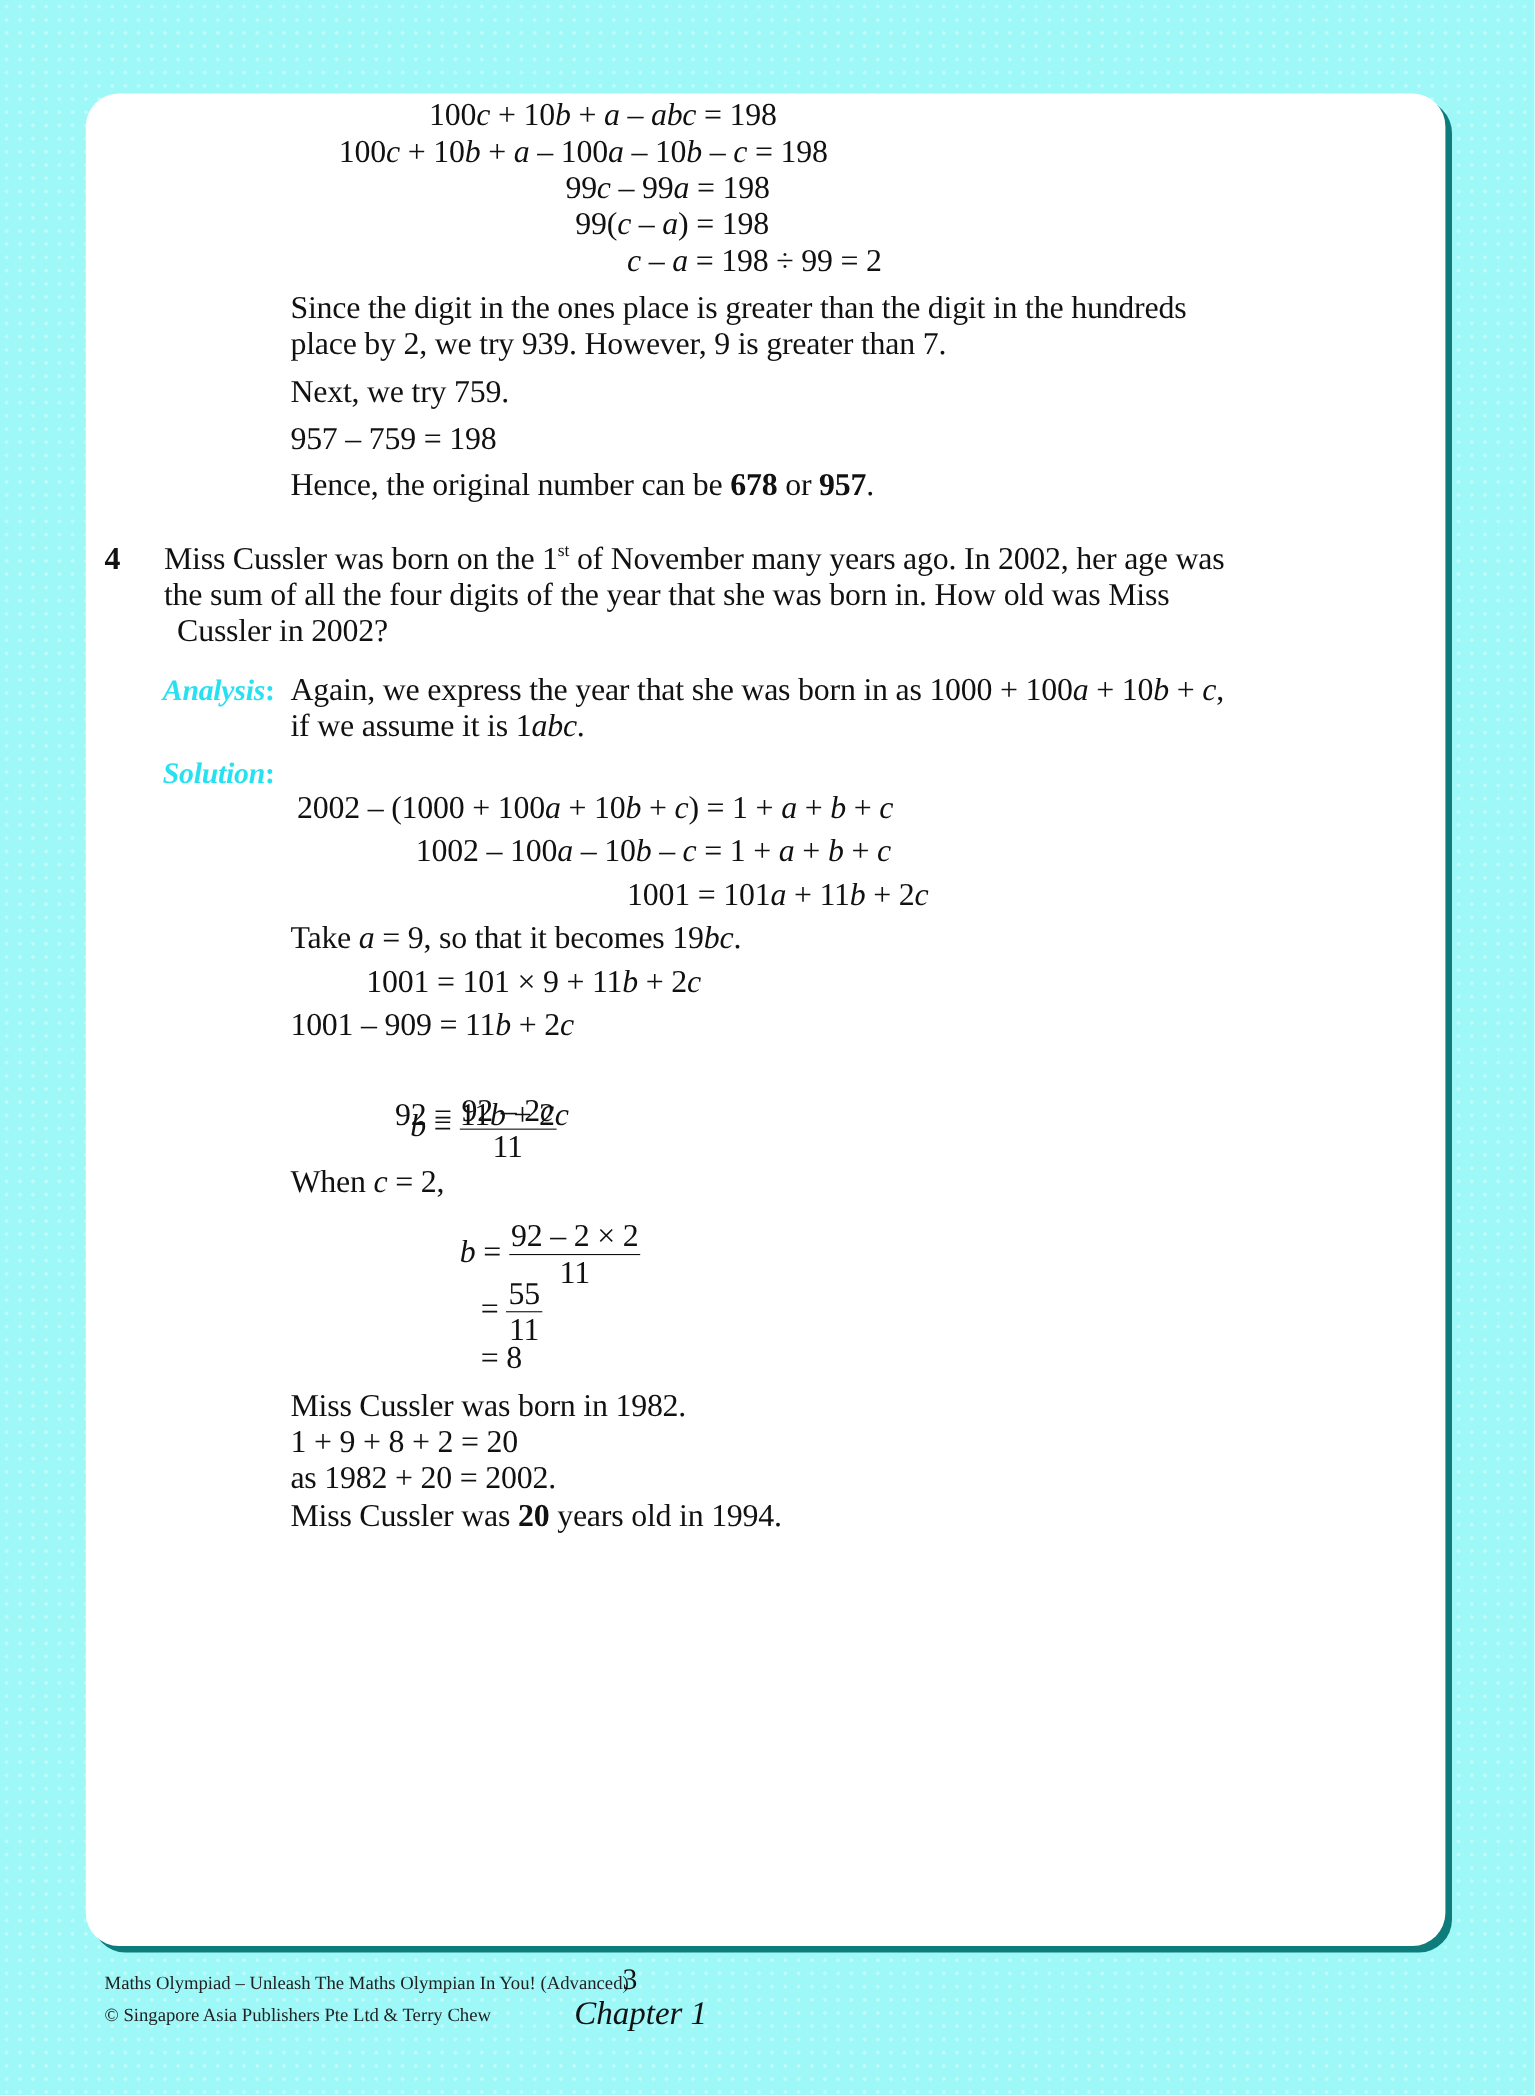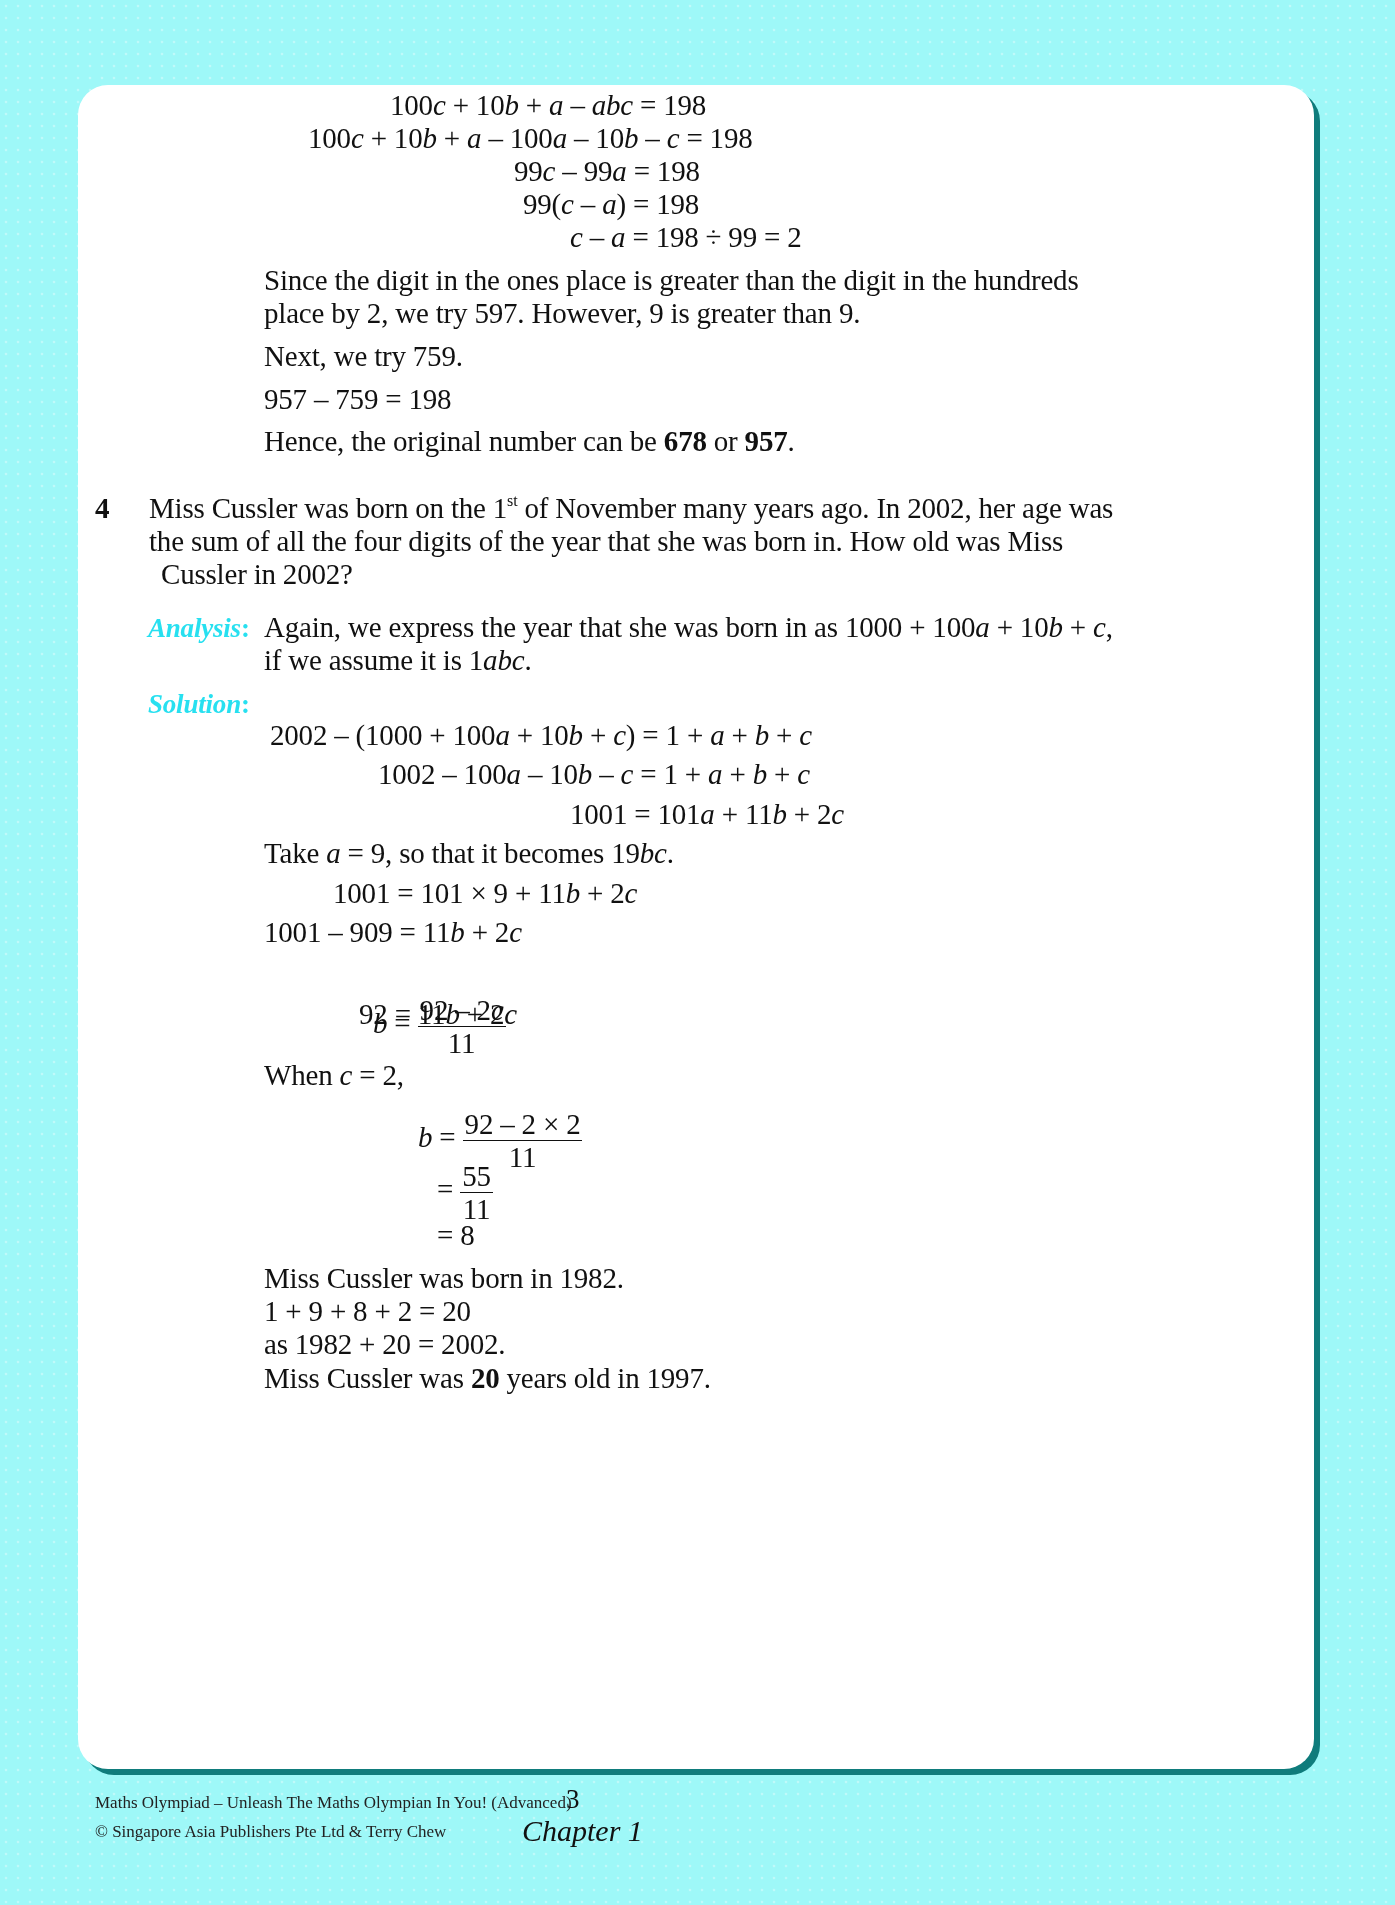--- a/index.html
+++ b/index.html
@@ -39,21 +39,21 @@
 
 <div class="card"></div>
 
 <div class="ln" style="left:390px;top:88px;">100<i>c</i> + 10<i>b</i> + <i>a</i> – <i>abc</i> = 198</div>
 <div class="ln" style="left:264px;top:121px;margin-left:44px;">100<i>c</i> + 10<i>b</i> + <i>a</i> – 100<i>a</i> – 10<i>b</i> – <i>c</i> = 198</div>
 <div class="ln" style="left:514px;top:154px;">99<i>c</i> – 99<i>a</i> = 198</div>
 <div class="ln" style="left:523px;top:187px;">99(<i>c</i> – <i>a</i>) = 198</div>
 <div class="ln" style="left:570px;top:220px;text-align:center;"><i>c</i> – <i>a</i> = 198 ÷ 99 = 2</div>
 
 <div class="ln" style="left:264px;top:263px;">Since the digit in the ones place is greater than the digit in the hundreds</div>
-<div class="ln" style="left:264px;top:296px;">place by 2, we try 597. However, 9 is greater than 9.</div>
+<div class="ln" style="left:264px;top:296px;">place by 2, we try 939. However, 9 is greater than 7.</div>
 <div class="ln" style="left:264px;top:339px;">Next, we try 759.</div>
 <div class="ln" style="left:264px;top:382px;">957 – 759 = 198</div>
 <div class="ln" style="left:264px;top:424px;"><span>Hence, the original number can be </span><b>678</b><span> or </span><b>957</b><span>.</span></div>
 
 <div class="ln num" style="left:95px;top:491px;">4</div>
 <div class="ln" style="left:149px;top:491px;"><span>Miss Cussler was born on the 1</span><sup>st</sup><span> of November many years ago. In 2002, her age was</span></div>
 <div class="ln" style="left:149px;top:524px;">the sum of all the four digits of the year that she was born in. How old was Miss</div>
 <div class="ln" style="left:149px;top:557px;margin-left:12px;">Cussler in 2002?</div>
 
 <div class="ln" style="left:148px;top:610px;"><span class="lbl">Analysis</span><span class="lbl" style="font-style:normal;">:</span></div>
@@ -84,18 +84,18 @@
 </div>
 <div class="ln" style="left:437px;top:1160px;line-height:normal;">
   =
   <span class="frac"><span class="n">55</span><span class="d">11</span></span>
 </div>
 <div class="ln" style="left:437px;top:1218px;">= <span>8</span></div>
 
 <div class="ln" style="left:264px;top:1261px;">Miss Cussler was born in 1982.</div>
 <div class="ln" style="left:264px;top:1294px;">1 + 9 + 8 + 2 = 20</div>
 <div class="ln" style="left:264px;top:1327px;">as 1982 + 20 = 2002.</div>
-<div class="ln" style="left:264px;top:1361px;"><span>Miss Cussler was </span><b>20</b><span> years old in 1997.</span></div>
+<div class="ln" style="left:264px;top:1361px;"><span>Miss Cussler was </span><b>20</b><span> years old in 1994.</span></div>
 
 <div class="foot" style="left:95px;top:1793px;">Maths Olympiad – Unleash The Maths Olympian In You! (Advanced)</div>
 <div class="foot" style="left:95px;top:1822px;">© Singapore Asia Publishers Pte Ltd &amp; Terry Chew</div>
 <div class="pg" style="left:566px;top:1784px;">3</div>
 <div class="chap" style="left:522px;top:1814px;">Chapter 1</div>
 
 </body></html>

